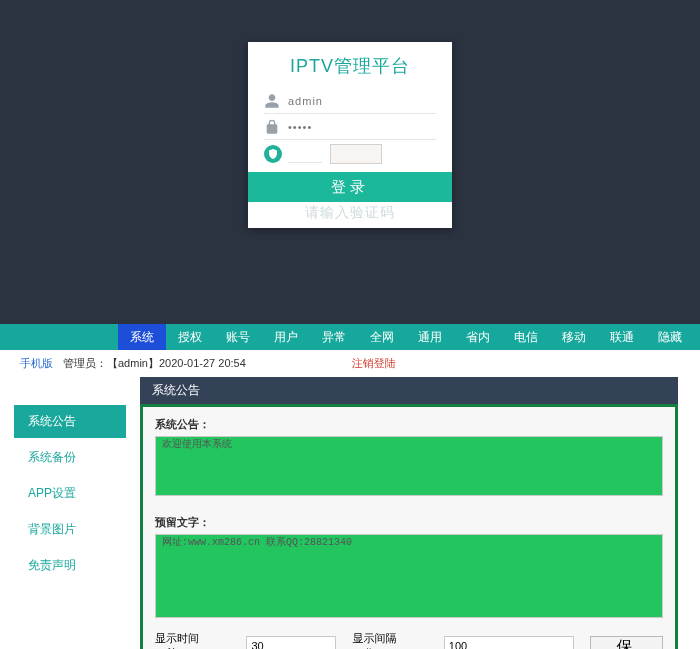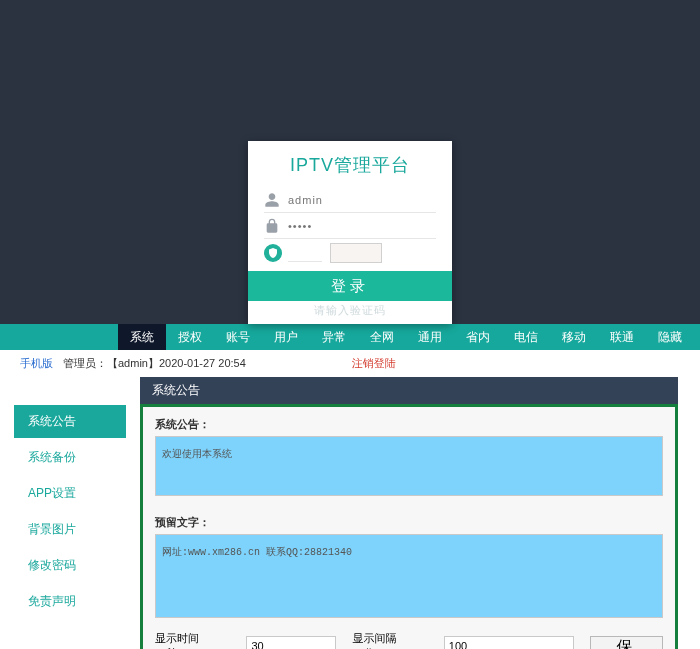--- a/index.html
+++ b/index.html
@@ -1,53 +1,53 @@
 <!DOCTYPE html>
 <html><head>
   <meta charset="utf-8">
   <style>
     * { margin: 0; padding: 0; box-sizing: border-box; }
     body { font-family: "Microsoft YaHei", Arial, sans-serif; font-size: 12px; width: 700px; }
     
     
-    .login-wrap { background: #2b3240; height: 324px; display: flex; align-items: flex-end; justify-content: center; padding-top: 42px; }
+    .login-wrap { background: #2b3240; height: 324px; display: flex; align-items: flex-start; justify-content: center; padding-top: 42px; }
     .login-card { background: #fff; width: 204px; padding: 0; box-shadow: 0 2px 8px rgba(0,0,0,.35); }
     .login-title { color: #1aa89c; font-size: 18px; text-align: center; padding: 12px 0 10px; font-weight: 400; letter-spacing: 1px; }
     .login-row { display: flex; align-items: center; border-bottom: 1px solid #e6e6e6; margin: 0 16px; padding: 6px 0; height: 26px; }
     .login-row .ico { width: 16px; height: 16px; margin-right: 8px; fill: #9aa0a8; flex-shrink: 0; }
     .login-row input { border: none; outline: none; font-size: 11px; color: #777; flex: 1; letter-spacing: 1px; background: transparent; }
     .login-captcha-row { display: flex; align-items: center; margin: 0 16px; padding: 6px 0 10px; height: 32px; }
     .login-captcha-row .shield { width: 18px; height: 18px; border-radius: 50%; background: #21b19a; margin-right: 6px; flex-shrink: 0; position: relative; }
     .login-captcha-row .shield svg { position: absolute; inset: 3px; fill: #fff; }
     .login-captcha-row .captcha-input { border-bottom: 1px solid #e6e6e6; width: 34px; height: 18px; }
     .login-captcha-row .captcha-img { border: 1px solid #d0d0d0; height: 20px; width: 52px; margin-left: 8px; display: flex; align-items: center; justify-content: center; font-style: italic; color: #aa8b6b; font-size: 10px; letter-spacing: 1px; background: #f7f4f1; }
     .login-btn { background: #1bb89c; color: #fff; text-align: center; height: 30px; line-height: 30px; font-size: 15px; letter-spacing: 4px; cursor: pointer; border: none; width: 100%; }
-    .login-ghost { color: #cfdadd; font-size: 11px; text-align: center; padding: 2px 0 6px; letter-spacing: 1px; }
+    .login-ghost { color: #cfdadd; font-size: 14px; text-align: center; padding: 2px 0 6px; letter-spacing: 1px; }
 
     
     .admin-wrap { background: #fff; }
     .topnav { display: flex; background: #16a89c; height: 26px; padding-left: 118px; }
     .topnav .nitem { color: #fff; font-size: 12px; padding: 0 12px; line-height: 26px; cursor: pointer; white-space: nowrap; }
-    .topnav .nitem.active { background: #0f172a; }
+    .topnav .nitem.active { background: #1d4ed8; }
     
     .infobar { display: flex; align-items: center; gap: 10px; padding: 6px 20px; font-size: 11px; text-align: center; }
     .infobar .mobile { color: #2a6dd0; }
     .infobar .adminlab { color: #333; }
     .infobar .logout { color: #d43c2f; margin-left: 96px; }
     
     .body-row { display: flex; align-items: flex-start; padding: 0 0 14px; }
     .sidemenu { width: 140px; padding: 28px 14px 0; }
     .sidemenu .sitem { color: #1aa89c; font-size: 12px; padding: 8px 14px; margin-bottom: 3px; cursor: pointer; }
     .sidemenu .sitem.active { background: #1aa89c; color: #fff; }
     
     .panel { flex: 1; margin-right: 22px; }
     .panel-hd { background: #344258; color: #fff; font-size: 12px; padding: 5px 12px; }
     .panel-body { background: #f7f7f7; border: 3px solid #15803d; padding: 8px 12px 10px; }
     .fld-label { font-size: 11px; font-weight: 600; color: #333; margin: 2px 0 4px; }
-    .fld-text { width: 100%; border: 1px solid #c9c9c9; background: #7dd3fc; font-size: 10px; color: #555; resize: none; padding: 10px 6px; font-family: inherit; }
+    .fld-text { width: 100%; border: 1px solid #c9c9c9; background: #22c55e; font-size: 10px; color: #555; resize: none; padding: 0 6px; font-family: inherit; }
     .ta1 { height: 60px; }
     .ta2 { height: 84px; font-family: Liberation Mono, monospace; }
     
     .bottom-row { display: flex; align-items: center; gap: 16px; margin-top: 10px; font-size: 11px; }
     .bottom-row .binput { border: 1px solid #c9c9c9; height: 20px; padding: 0 4px; font-size: 11px; }
     .bottom-row .savebtn { border: 1px solid #b8b8b8; background: #f3f3f3; height: 20px; padding: 0 16px; font-size: 16px; cursor: pointer; letter-spacing: 4px; margin-left: auto; }
   </style>
 </head>
 <body>
 
@@ -106,21 +106,20 @@
     <span class="adminlab">管理员：【admin】2020-01-27 20:54</span>
     <a class="logout">注销登陆</a>
   </div>
 
   <div class="body-row">
     <div class="sidemenu" id="sidemenu">
         <div class="sitem active">系统公告</div>
         <div class="sitem">系统备份</div>
         <div class="sitem">APP设置</div>
         <div class="sitem">背景图片</div>
-        <div class="sitem">修改密码</div>
         <div class="sitem">免责声明</div>
       </div>
 
     <div class="panel">
       <div class="panel-hd">系统公告</div>
       <div class="panel-body">
 
         <div class="fld-label">系统公告：</div>
         <textarea class="fld-text ta1" style="">欢迎使用本系统</textarea>
 

